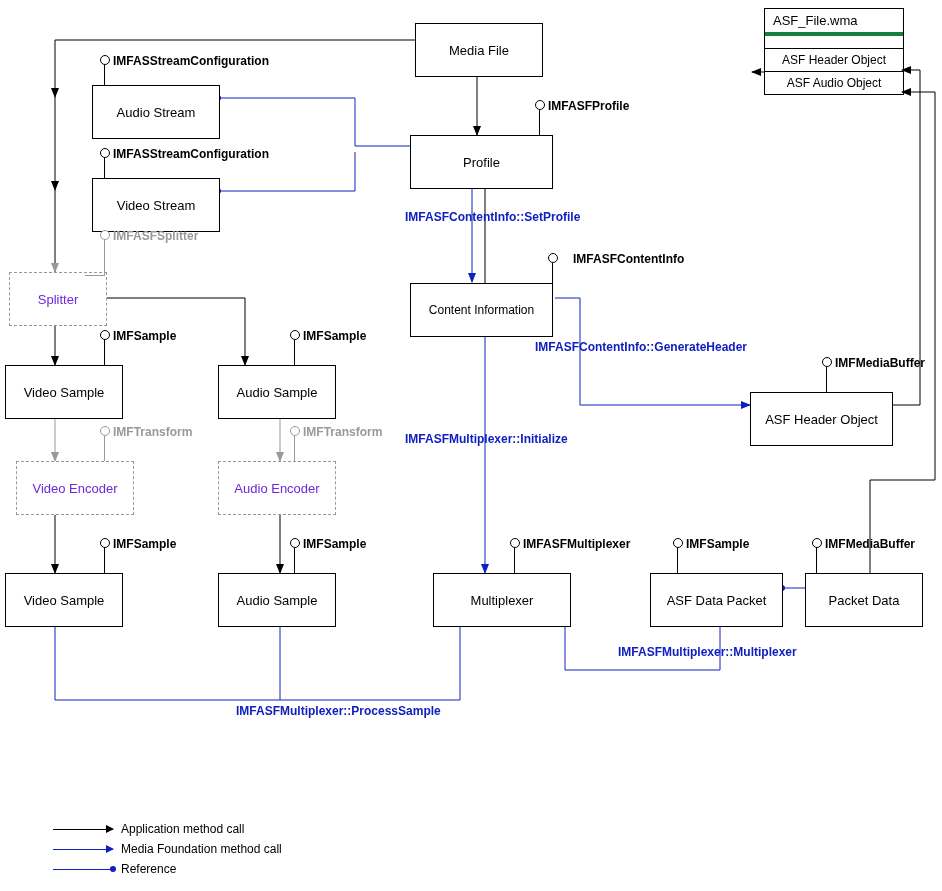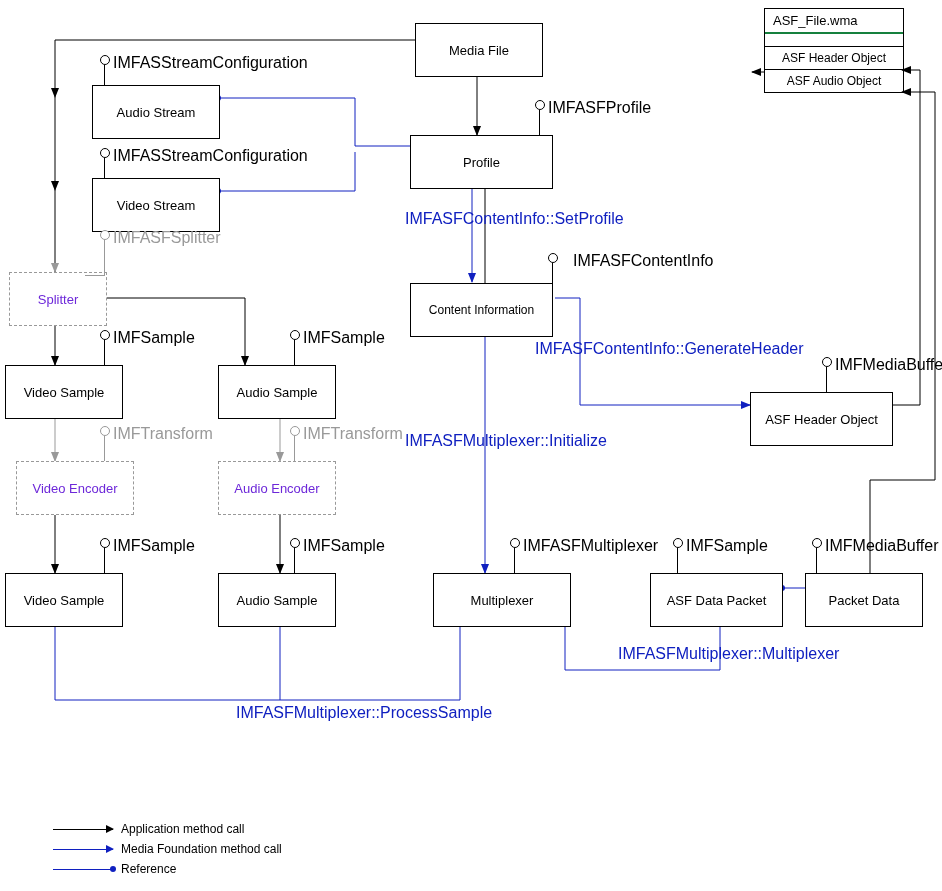--- a/index.html
+++ b/index.html
@@ -23,21 +23,22 @@
       justify-content: center;
       padding: 16px 8px;
       font-size: 13px;
     }
     .box.dashed {
       border: 1px dashed #999;
       color: #6d28d9;
     }
     .label {
       position: absolute;
-      font-size: 16px;
+      font-size: 12px;
+      font-weight: bold;
     }
     .label.blue { color: #1020c0; }
     .label.gray { color: #999; }
     .lollipop {
       position: absolute;
       width: 8px;
       height: 8px;
       border: 1px solid black;
       border-radius: 50%;
       background: white;
@@ -51,21 +52,21 @@
     .lollipop-stem.gray { background: #999; }
     .asf-file {
       position: absolute;
       border: 1px solid black;
       display: flex;
       flex-direction: column;
       font-size: 12px;
     }
     .asf-file .header {
       padding: 4px 8px;
-      border-bottom: 2px solid #15803d;
+      border-bottom: 4px solid #15803d;
       font-size: 13px;
     }
     .asf-file .row {
       padding: 4px 10px;
       font-size: 12px;
       border-top: 1px solid black;
       text-align: center;
     }
     .legend {
       position: absolute;

